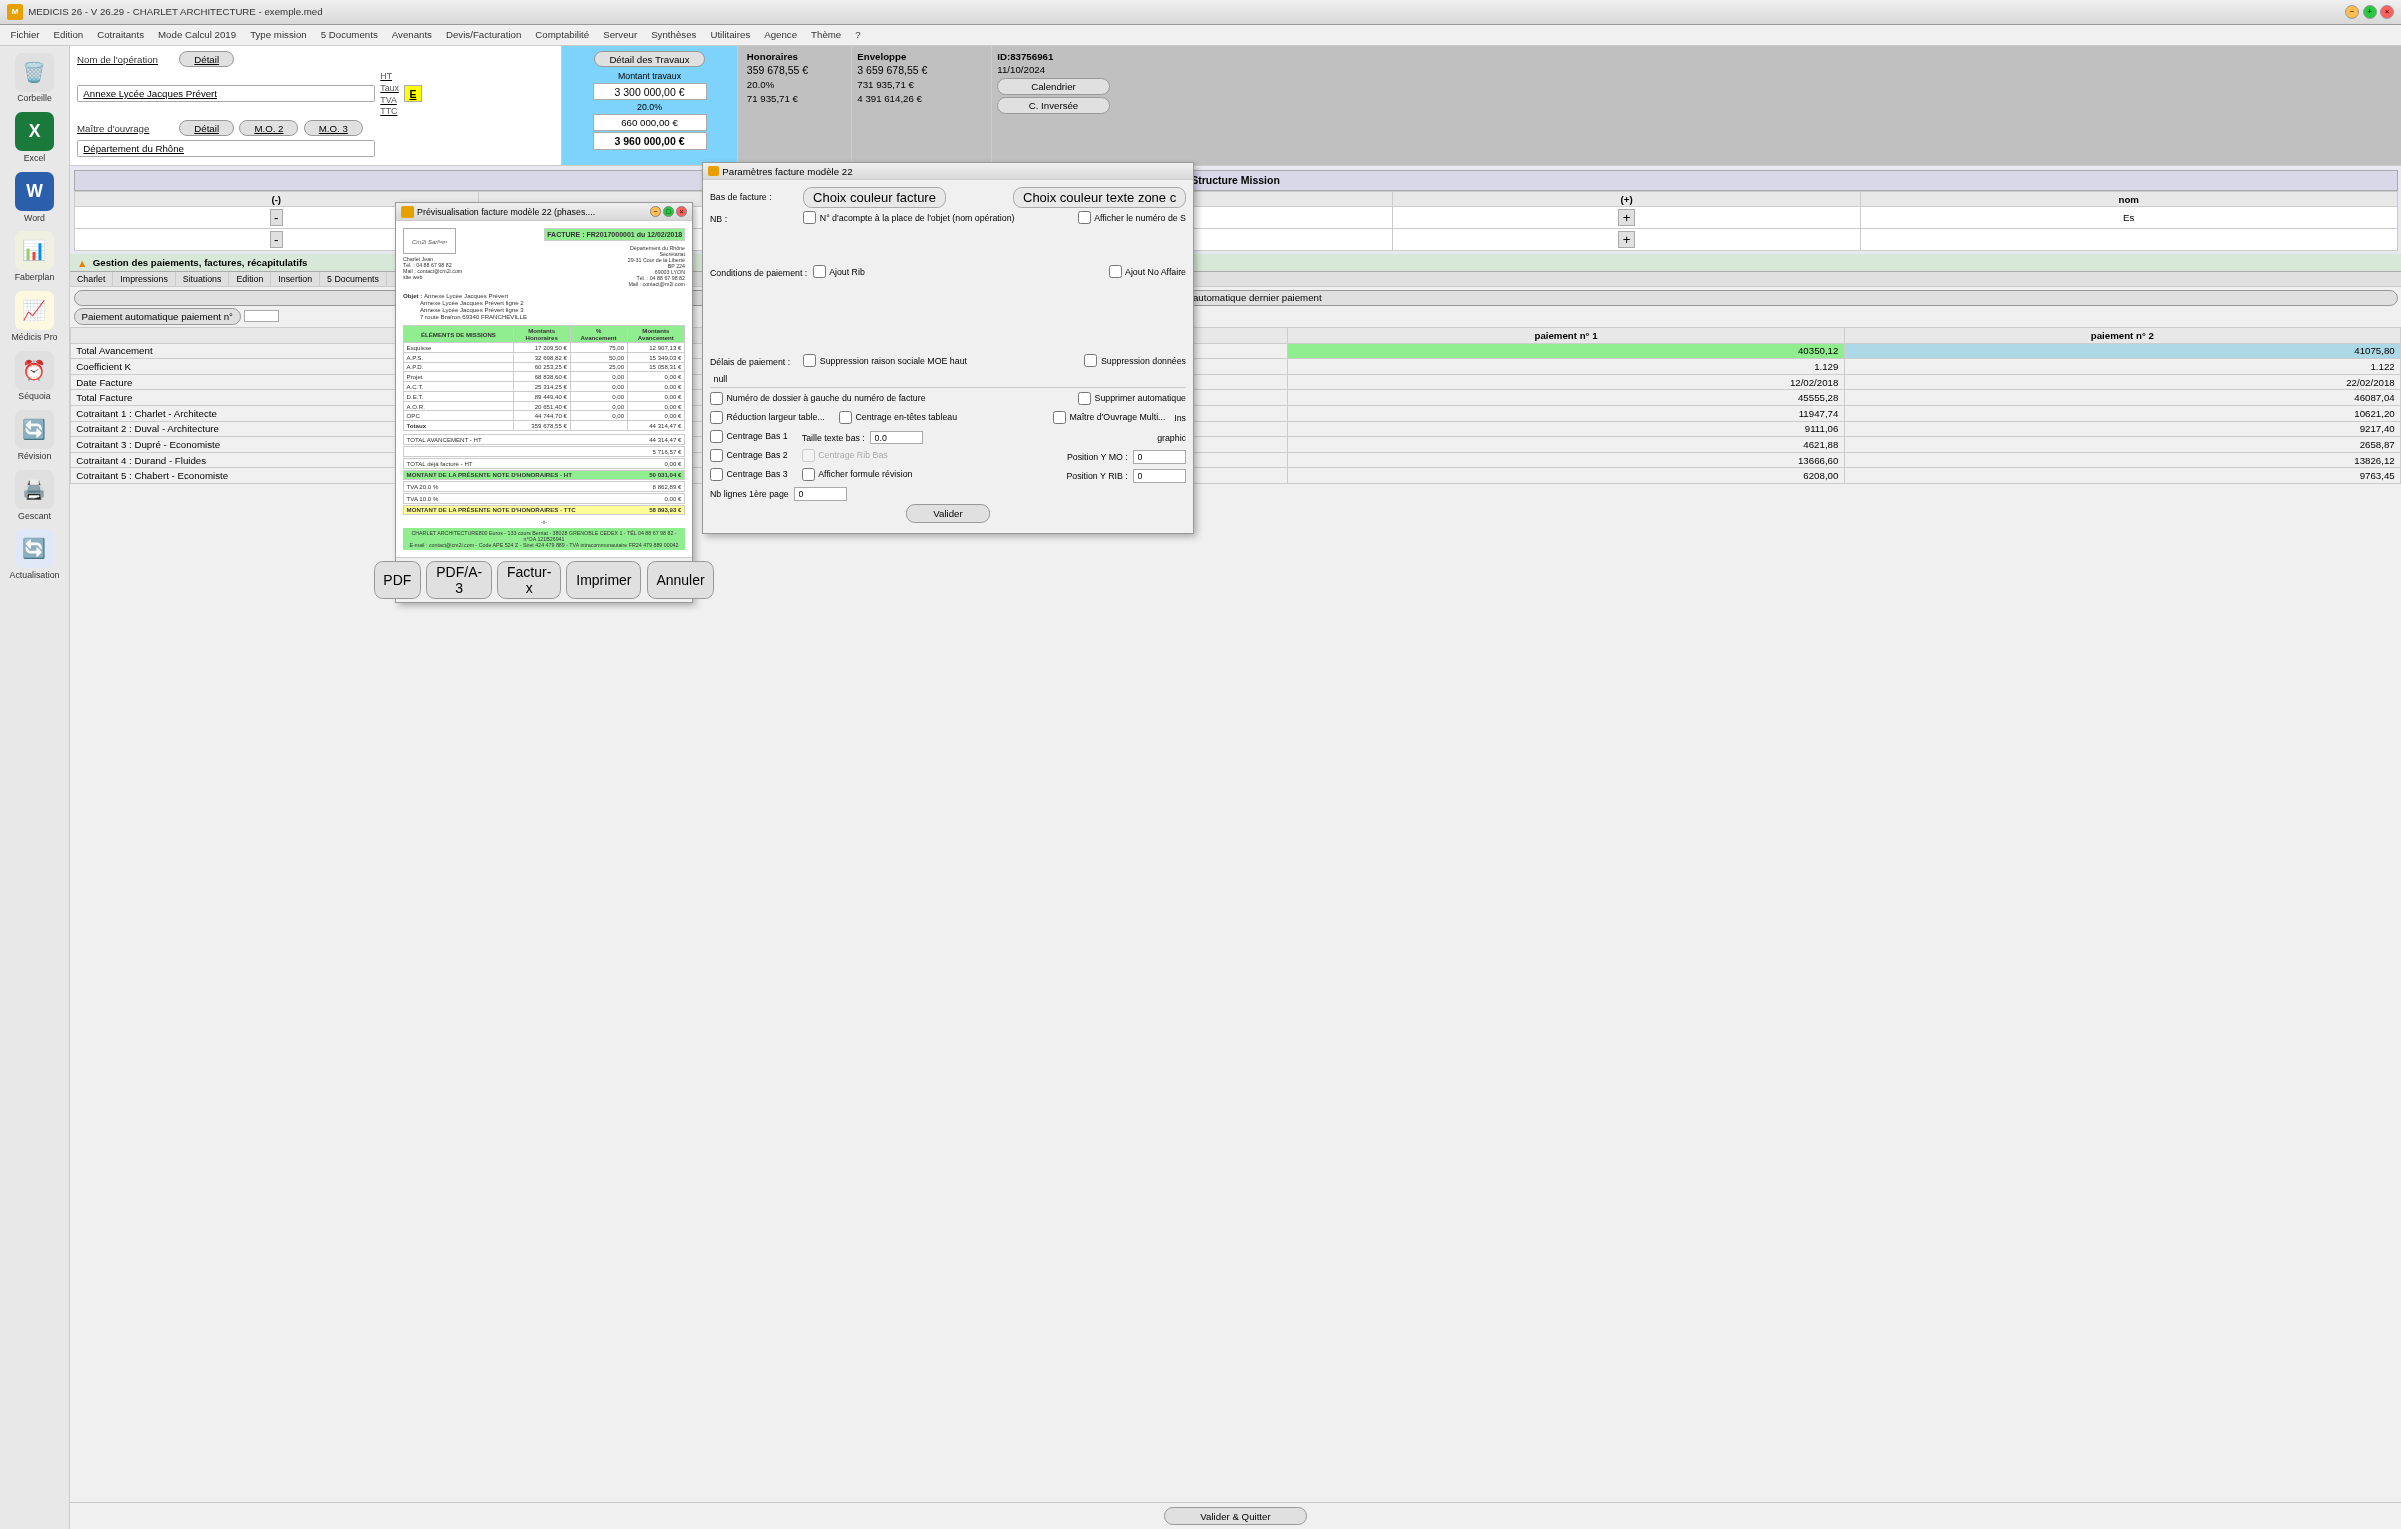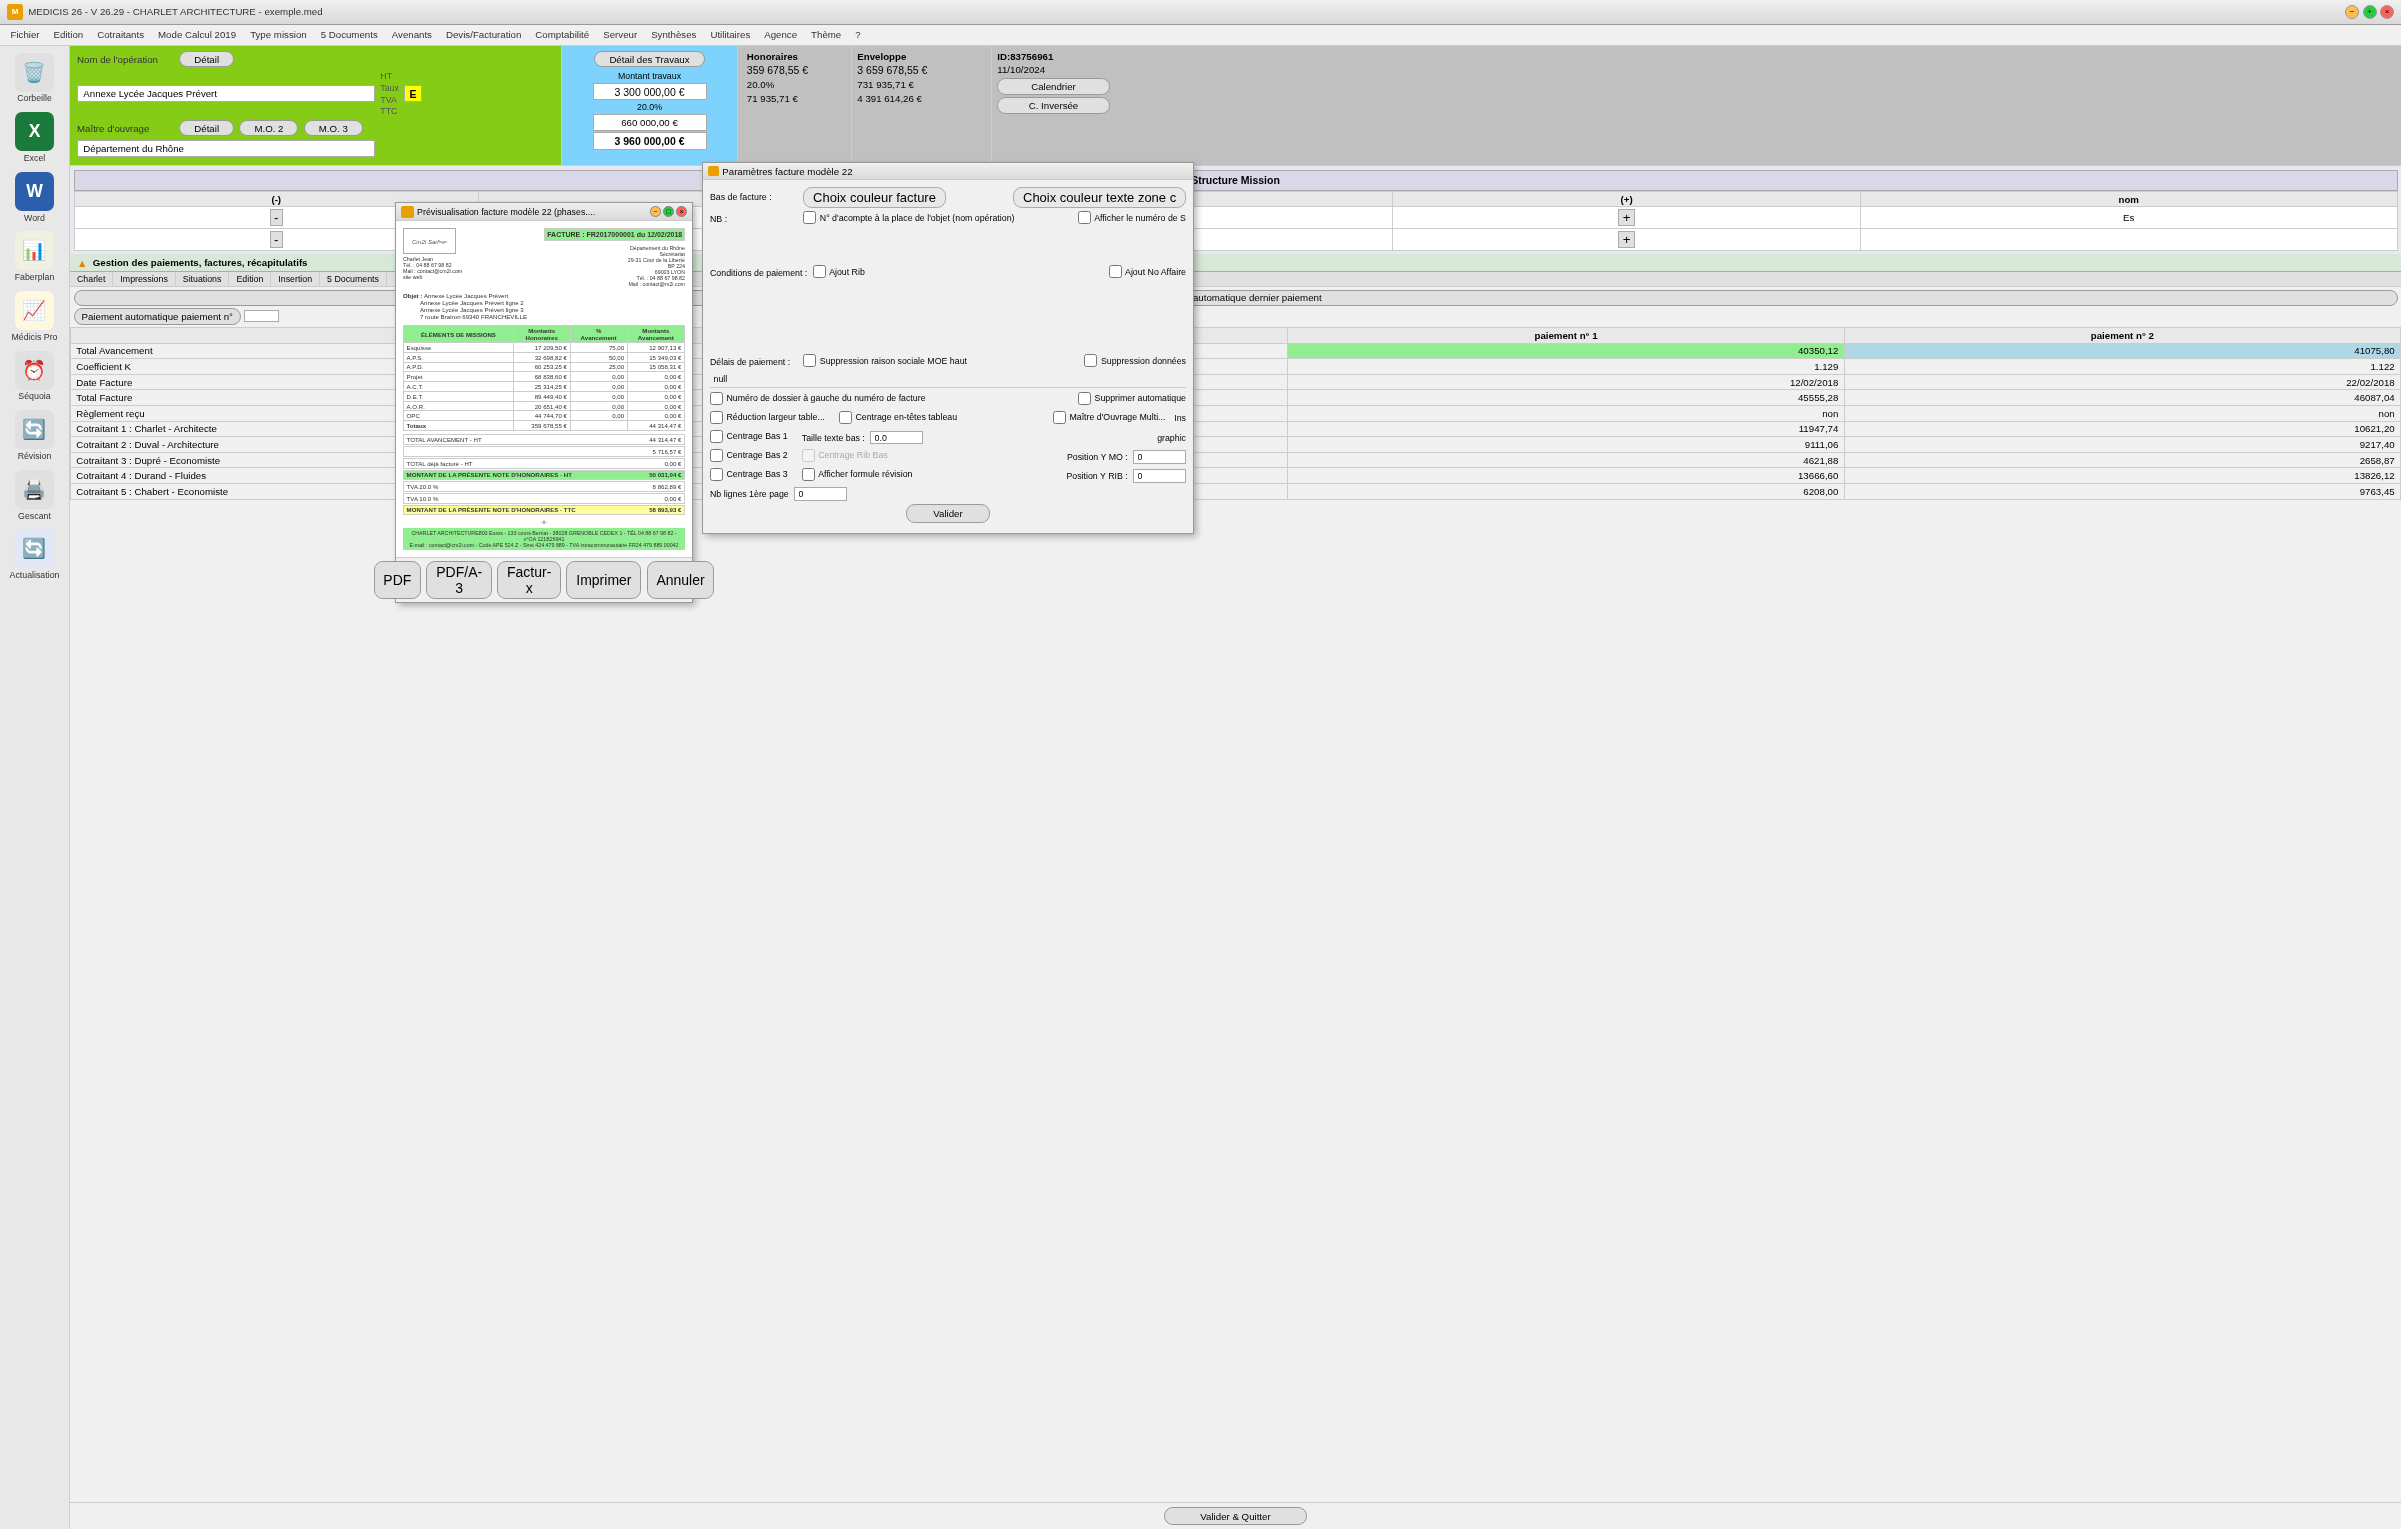--- a/index.html
+++ b/index.html
@@ -458,21 +458,21 @@
     <div class="sidebar-item">
       <div class="sidebar-icon" style="background:#e0e8f8;">🔄</div>
       <span class="sidebar-label">Actualisation</span>
     </div>
   </div>
 
   <div id="content">
 
     <div style="display:flex; border-bottom:0.9px solid #ccc;">
 
-      <div style="flex:0 0 492px; padding:5.3px 7px; background:#84cc16; border-right:0.9px solid #ccc;">
+      <div style="flex:0 0 492px; padding:5.3px 7px; background:#ffffff; border-right:0.9px solid #ccc;text-decoration:underline;">
         <div class="op-row">
           <span class="op-label">Nom de l'opération</span>
           <button class="detail-btn">Détail</button>
         </div>
         <div class="op-row">
           <input class="op-input op-input-wide" type="text" value="Annexe Lycée Jacques Prévert" style="">
           <div style="display:flex; flex-direction:column; gap:1.8px; font-size:8.8px; color:#555;">
             <span>HT</span>
             <span>Taux</span>
             <span>TVA</span>
@@ -592,25 +592,20 @@
               </tr>
               <tr>
                 <td>Date Facture</td>
                   <td style="">12/02/2018</td>
                   <td style="">22/02/2018</td>
               </tr>
               <tr>
                 <td>Total Facture</td>
                   <td style="">45555,28</td>
                   <td style="">46087,04</td>
-              </tr>
-              <tr>
-                <td>Règlement reçu</td>
-                  <td style="">non</td>
-                  <td style="">non</td>
               </tr>
               <tr>
                 <td>Cotraitant 1 : Charlet - Architecte</td>
                   <td style="">11947,74</td>
                   <td style="">10621,20</td>
               </tr>
               <tr>
                 <td>Cotraitant 2 : Duval - Architecture</td>
                   <td style="">9111,06</td>
                   <td style="">9217,40</td>

